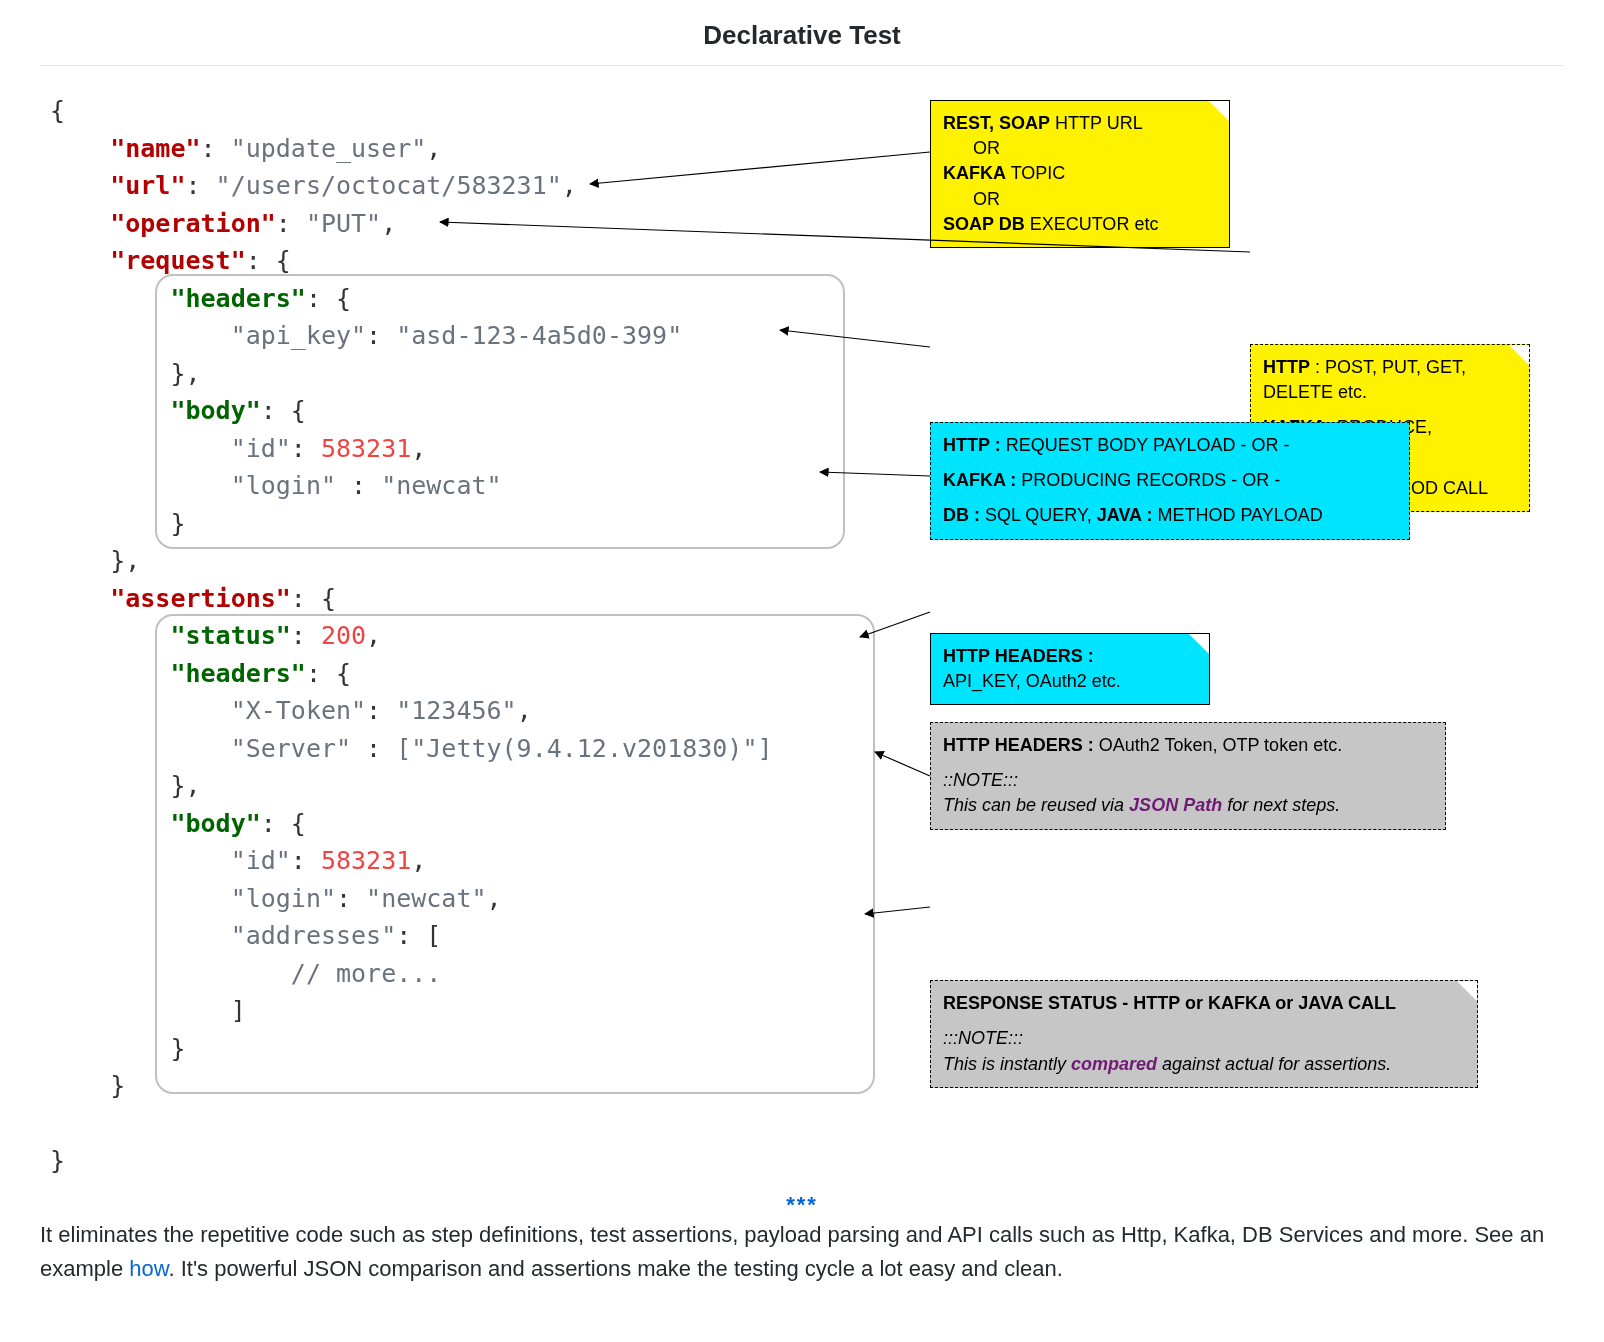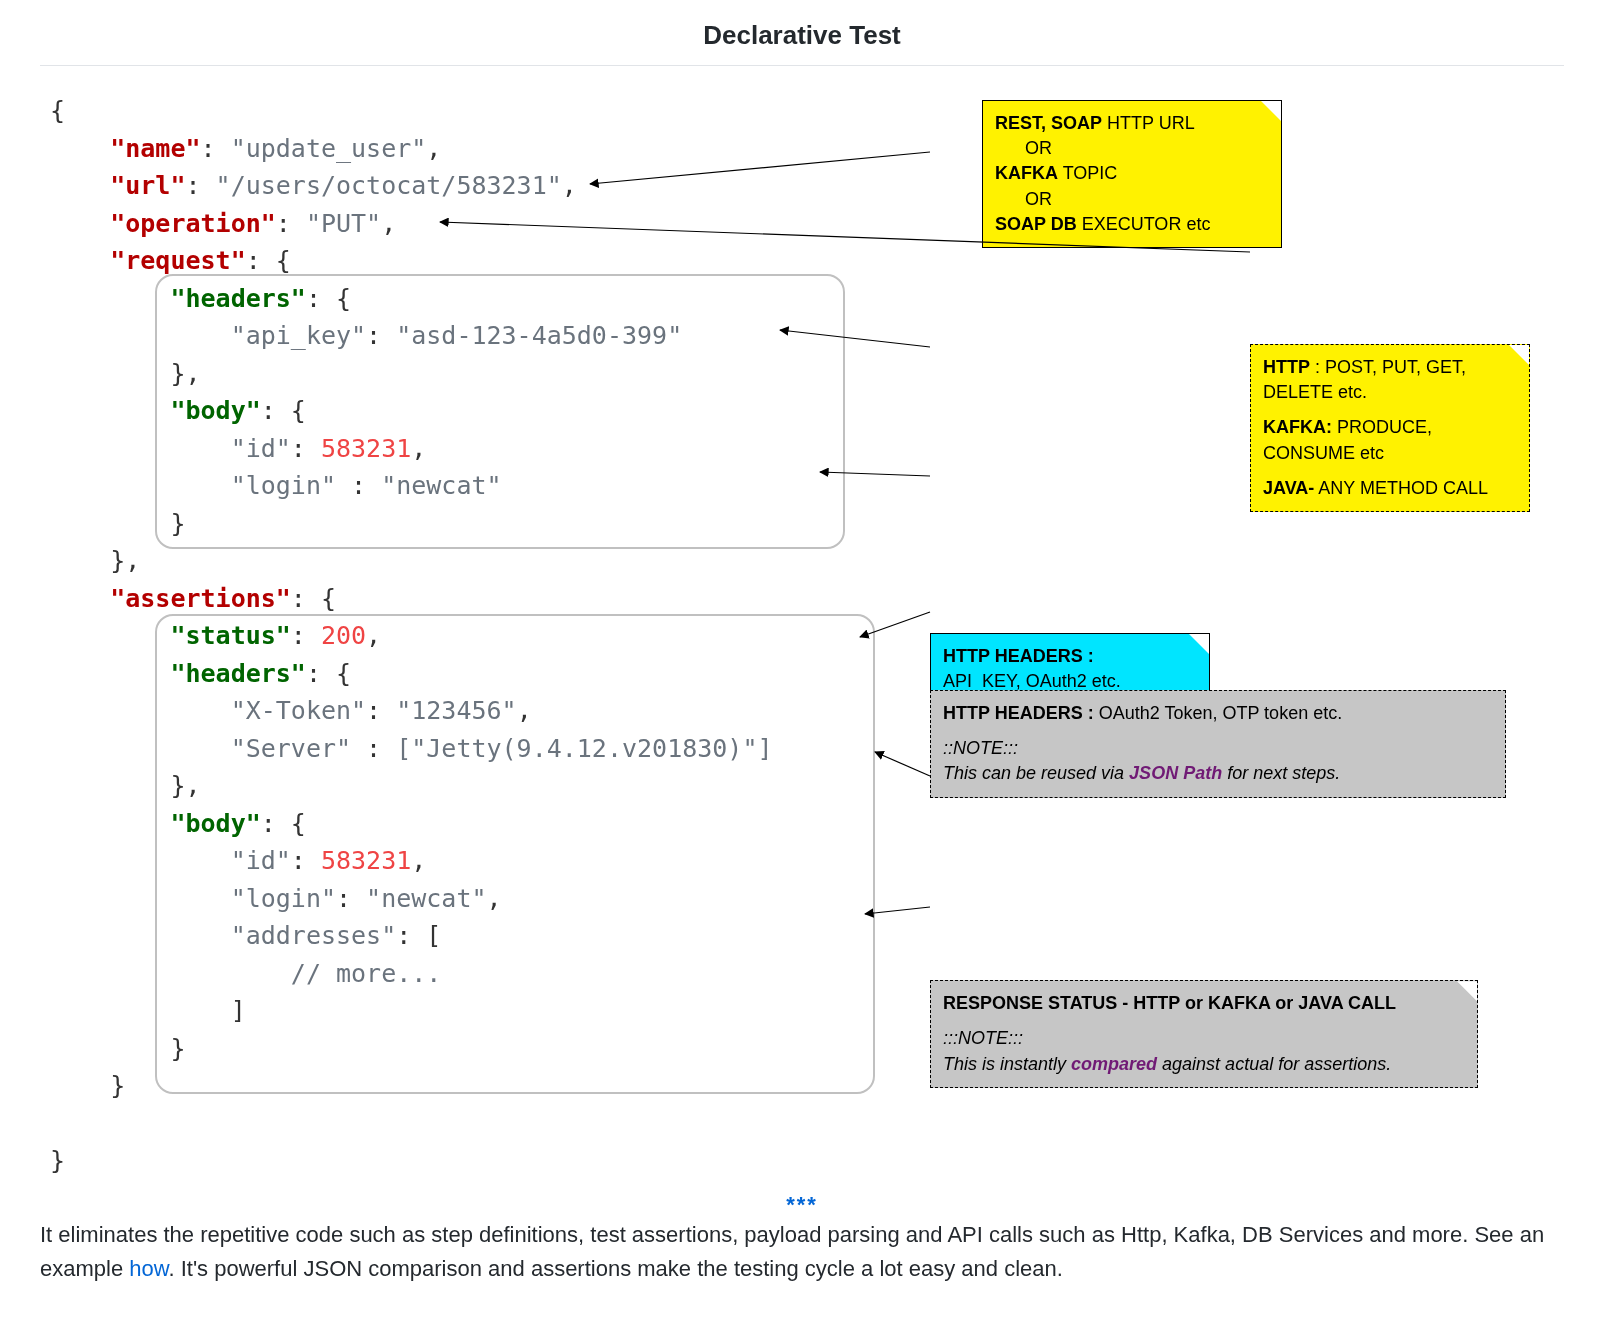--- a/index.html
+++ b/index.html
@@ -119,50 +119,57 @@
                 <span class="s">// more...</span>
             <span class="p">]</span>
         <span class="p">}</span>
     <span class="p">}</span>
 
 <span class="p">}</span></pre>
 
     <div class="rounded" style="left:115px;top:192px;width:690px;height:275px;"></div>
     <div class="rounded" style="left:115px;top:532px;width:720px;height:480px;"></div>
 
-    <div class="box yellow solid dogear" style="left:942px;top:18px;width:300px;">
+    <div class="box yellow solid dogear" style="left:890px;top:18px;width:300px;">
       <div><b>REST, SOAP</b><span> HTTP URL</span></div>
       <div style="padding-left:30px;">OR</div>
       <div><b>KAFKA</b><span> TOPIC</span></div>
       <div style="padding-left:30px;">OR</div>
       <div><b>SOAP DB</b><span> EXECUTOR etc</span></div>
     </div>
 
     <div class="box yellow dashed dogear" style="left:1210px;top:114px;width:280px;">
       <div><b>HTTP</b><span> : POST, PUT, GET, DELETE etc.</span></div>
       <div style="height:10px"></div>
       <div><b>KAFKA:</b><span> PRODUCE, CONSUME etc</span></div>
       <div style="height:10px"></div>
       <div><b>JAVA-</b><span> ANY METHOD CALL</span></div>
     </div>
 
     <div class="box cyan solid dogear" style="left:890px;top:235px;width:280px;">
       <div><b>HTTP HEADERS :</b></div>
       <div>API_KEY, OAuth2 etc.</div>
     </div>
 
+    <div class="box cyan dashed" style="left:890px;top:340px;width:480px;">
+      <div><b>HTTP :</b><span> REQUEST BODY PAYLOAD - OR -</span></div>
+      <div style="height:10px"></div>
+      <div><b>KAFKA :</b><span> PRODUCING RECORDS - OR -</span></div>
+      <div style="height:10px"></div>
+      <div><b>DB :</b><span> SQL QUERY, </span><b>JAVA :</b><span> METHOD PAYLOAD</span></div>
+    </div>
 
     <div class="box gray dashed dogear" style="left:890px;top:510px;width:548px;">
       <div><b>RESPONSE STATUS - HTTP or KAFKA or JAVA CALL</b></div>
       <div style="height:10px"></div>
       <div class="note">:::NOTE:::</div>
       <div class="note"><span>This is instantly </span><span class="pink">compared</span><span> against actual for assertions.</span></div>
     </div>
 
-    <div class="box gray dashed" style="left:890px;top:608px;width:576px;">
+    <div class="box gray dashed" style="left:890px;top:640px;width:516px;">
       <div><b>HTTP HEADERS :</b><span> OAuth2 Token, OTP token etc.</span></div>
       <div style="height:10px"></div>
       <div class="note">::NOTE:::</div>
       <div class="note"><span>This can be reused via </span><span class="pink">JSON Path</span><span> for next steps.</span></div>
     </div>
 
     <svg class="arrows" width="1524" height="1110">
       <defs>
         <marker id="ah" viewBox="0 0 10 10" refX="9" refY="5" markerWidth="8" markerHeight="8" orient="auto">
           <path d="M 0 0 L 10 5 L 0 10 z" fill="#000"></path>

